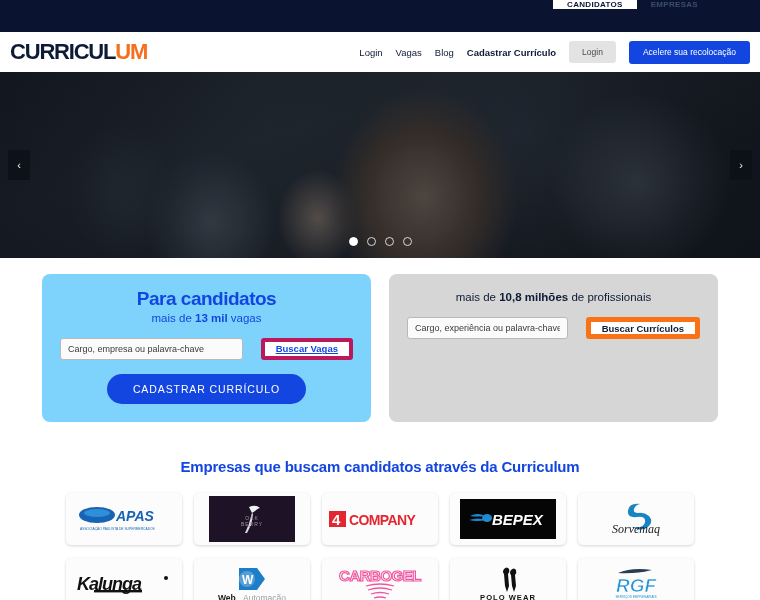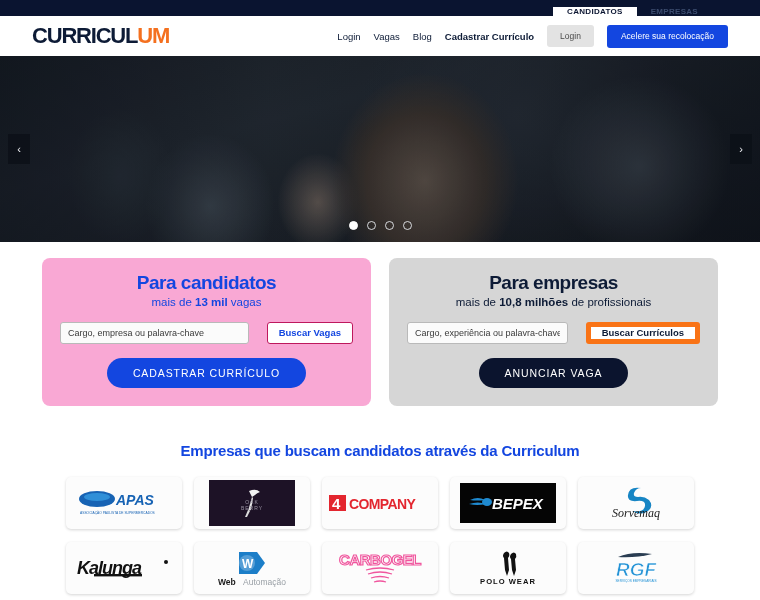--- a/index.html
+++ b/index.html
@@ -5,25 +5,25 @@
   * { box-sizing: border-box; margin: 0; padding: 0; }
   html, body {
     width: 760px; height: 600px;
     overflow: hidden;
     font-family: "Liberation Sans", sans-serif;
     background: #ffffff;
   }
 
   
   .topstrip {
-    height: 16px;
+    height: 32px;
     background: #0a1430;
     display: flex;
     justify-content: flex-end;
-    align-items: flex-end;
+    align-items: flex-start;
     position: relative;
   }
   .topstrip .tabs { display: flex; align-items: stretch; margin-right: 48px; }
   .tab {
     display: flex; align-items: center; justify-content: center;
     padding: 0 14px;
     font-size: 8px;
     font-weight: bold;
     letter-spacing: .3px;
     color: #3c4c6e;
@@ -34,21 +34,21 @@
     background: #ffffff;
     color: #0a1430;
   }
 
   
   .header {
     height: 40px;
     background: #ffffff;
     display: flex;
     align-items: center;
-    padding: 0 32px;
+    padding: 0 10px;
     position: relative;
   }
   .logo {
     font-size: 22px;
     font-weight: bold;
     letter-spacing: -1.2px;
     color: #0d1b36;
     line-height: 1;
     user-select: none;
     cursor: pointer;
@@ -185,21 +185,21 @@
     display: flex;
     gap: 18px;
     padding: 16px 42px 0;
   }
   .panel {
     flex: 1;
     border-radius: 8px;
     padding: 15px 18px 18px;
     text-align: center;
   }
-  .panel.blue { background: #f9a8d4; }
+  .panel.blue { background: #7dd3fc; }
   .panel.grey { background: #d6d6d6; }
   .panel h2 {
     font-size: 19px;
     letter-spacing: -.5px;
     line-height: 1.1;
   }
   .panel.blue h2 { color: #1346e0; }
   .panel.grey h2 { color: #0d1b36; }
   .panel .sub {
     font-size: 11.5px;
@@ -233,21 +233,21 @@
     height: 22px;
     border-radius: 3px;
     font-size: 9.5px;
     font-weight: bold;
     padding: 0 11px;
     white-space: nowrap;
     cursor: pointer;
     background: #ffffff;
     font-family: "Liberation Sans", sans-serif;
   }
-  .panel.blue .searchbtn { border: 1px solid #be185d; color: #1346e0; }
+  .panel.blue .searchbtn { border: 4px solid #be185d; color: #1346e0; text-decoration: underline; }
   .panel.grey .searchbtn { border: 5px solid #f97316; color: #0d1b36; }
 
   .mainbtn {
     margin-top: 14px;
     display: inline-block;
     border: none;
     border-radius: 17px;
     color: #ffffff;
     font-size: 10.5px;
     letter-spacing: .9px;
@@ -330,27 +330,25 @@
     <h2>Para candidatos</h2>
     <div class="sub"><span>mais de </span><b>13 mil</b><span> vagas</span></div>
     <div class="searchrow">
       <input type="text" placeholder="Cargo, empresa ou palavra-chave" style="">
       <button class="searchbtn">Buscar Vagas</button>
     </div>
     <button class="mainbtn">CADASTRAR CURRÍCULO</button>
   </div>
 
   <div class="panel grey">
-    <h2>Para empresas</h2>
     <div class="sub"><span>mais de </span><b>10,8 milhões</b><span> de profissionais</span></div>
     <div class="searchrow">
       <input type="text" placeholder="Cargo, experiência ou palavra-chave" style="">
       <button class="searchbtn">Buscar Currículos</button>
     </div>
-    <button class="mainbtn">ANUNCIAR VAGA</button>
   </div>
 
 </div>
 
 <div class="companies">
   <h3>Empresas que buscam candidatos através da Curriculum</h3>
 
   <div class="logo-grid">
 
     <div class="logo-card">

